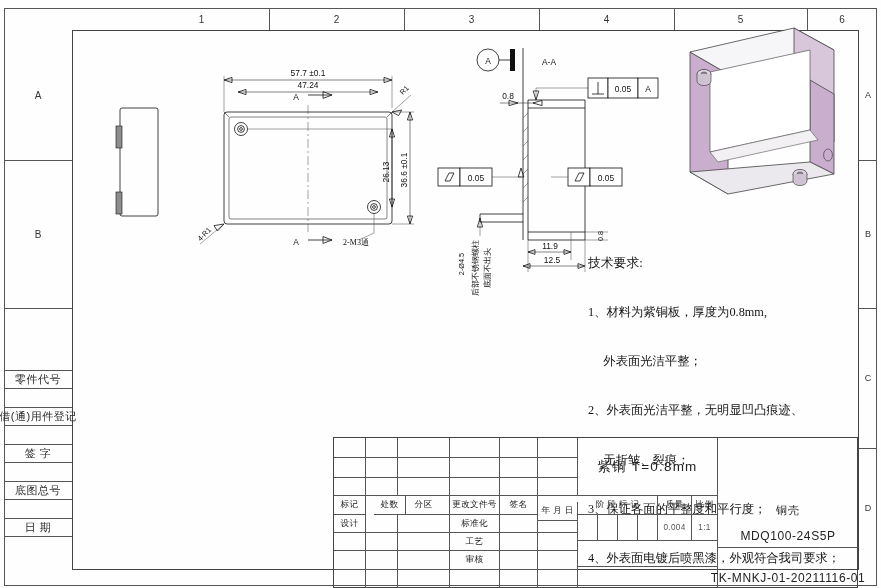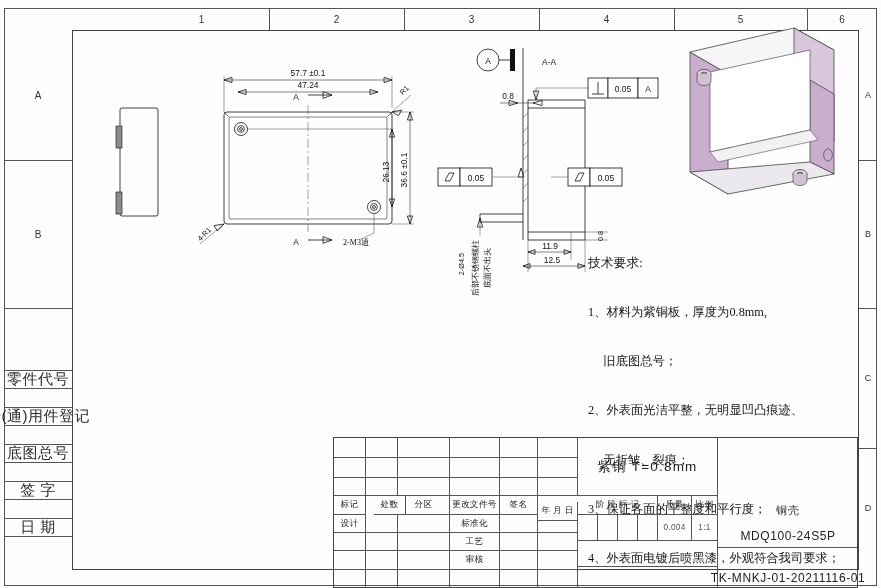--- a/index.html
+++ b/index.html
@@ -28,21 +28,21 @@
   .zone-col-r{position:absolute;right:4px;width:18px;
     display:flex;align-items:center;justify-content:center;
     font-size:9px;color:#333;border-bottom:1px solid #555;}
 
   
   .reg-stack{position:absolute;left:4px;top:370px;width:68px;bottom:2px;}
   .reg-block{position:relative;border-top:1px solid #555;height:36px;}
   .reg-label{
     position:absolute;left:0;right:0;top:0;height:17px;
     display:flex;align-items:center;justify-content:center;
-    font-size:15px;letter-spacing:.5px;color:#2b2b2b;
+    font-size:11px;letter-spacing:.5px;color:#2b2b2b;
     border-bottom:1px solid #555;white-space:nowrap;
   }
   .reg-field{position:absolute;left:0;right:0;top:17px;height:18px;}
 
   
   .view{position:absolute;}
   svg{display:block;overflow:visible;}
 
   
   .tech-req{
@@ -105,25 +105,25 @@
   <div class="reg-stack">
     <div class="reg-block">
       <div class="reg-label">零件代号</div>
       <div class="reg-field"></div>
     </div>
     <div class="reg-block">
       <div class="reg-label">借(通)用件登记</div>
       <div class="reg-field"></div>
     </div>
     <div class="reg-block">
+      <div class="reg-label">签    字</div>
+      <div class="reg-field"></div>
+    </div>
+    <div class="reg-block">
       <div class="reg-label">底图总号</div>
-      <div class="reg-field"></div>
-    </div>
-    <div class="reg-block">
-      <div class="reg-label">签    字</div>
       <div class="reg-field"></div>
     </div>
     <div class="reg-block">
       <div class="reg-label">日    期</div>
       <div class="reg-field"></div>
     </div>
   </div>
 
   <div class="view" style="left:108px;top:100px;">
     <svg width="70" height="130" viewBox="0 0 70 130">
@@ -318,21 +318,21 @@
         <ellipse cx="124" cy="152" rx="3" ry="2" fill="#8b8b8b" stroke="#333" stroke-width=".5"></ellipse>
         <path d="M117 152 l0 7 a7 4.6 0 0 0 14 0 l0 -7" fill="#cfc2d2" stroke="#333" stroke-width=".6"></path>
       </g>
       <ellipse cx="152" cy="133" rx="4.4" ry="6" fill="none" stroke="#444" stroke-width=".7"></ellipse>
     </svg>
   </div>
 
   <div class="tech-req">
     <div class="hdr">技术要求:</div>
     <div>1、材料为紫铜板，厚度为0.8mm,</div>
-    <div>     旧底图总号；</div>
+    <div>     外表面光洁平整；</div>
     <div>2、外表面光洁平整，无明显凹凸痕迹、</div>
     <div>     无折皱、裂痕；</div>
     <div>3、保证各面的平整度和平行度；</div>
     <div>4、外表面电镀后喷黑漆，外观符合我司要求；</div>
     
     
     
   </div>
 
   <div class="title-block">

